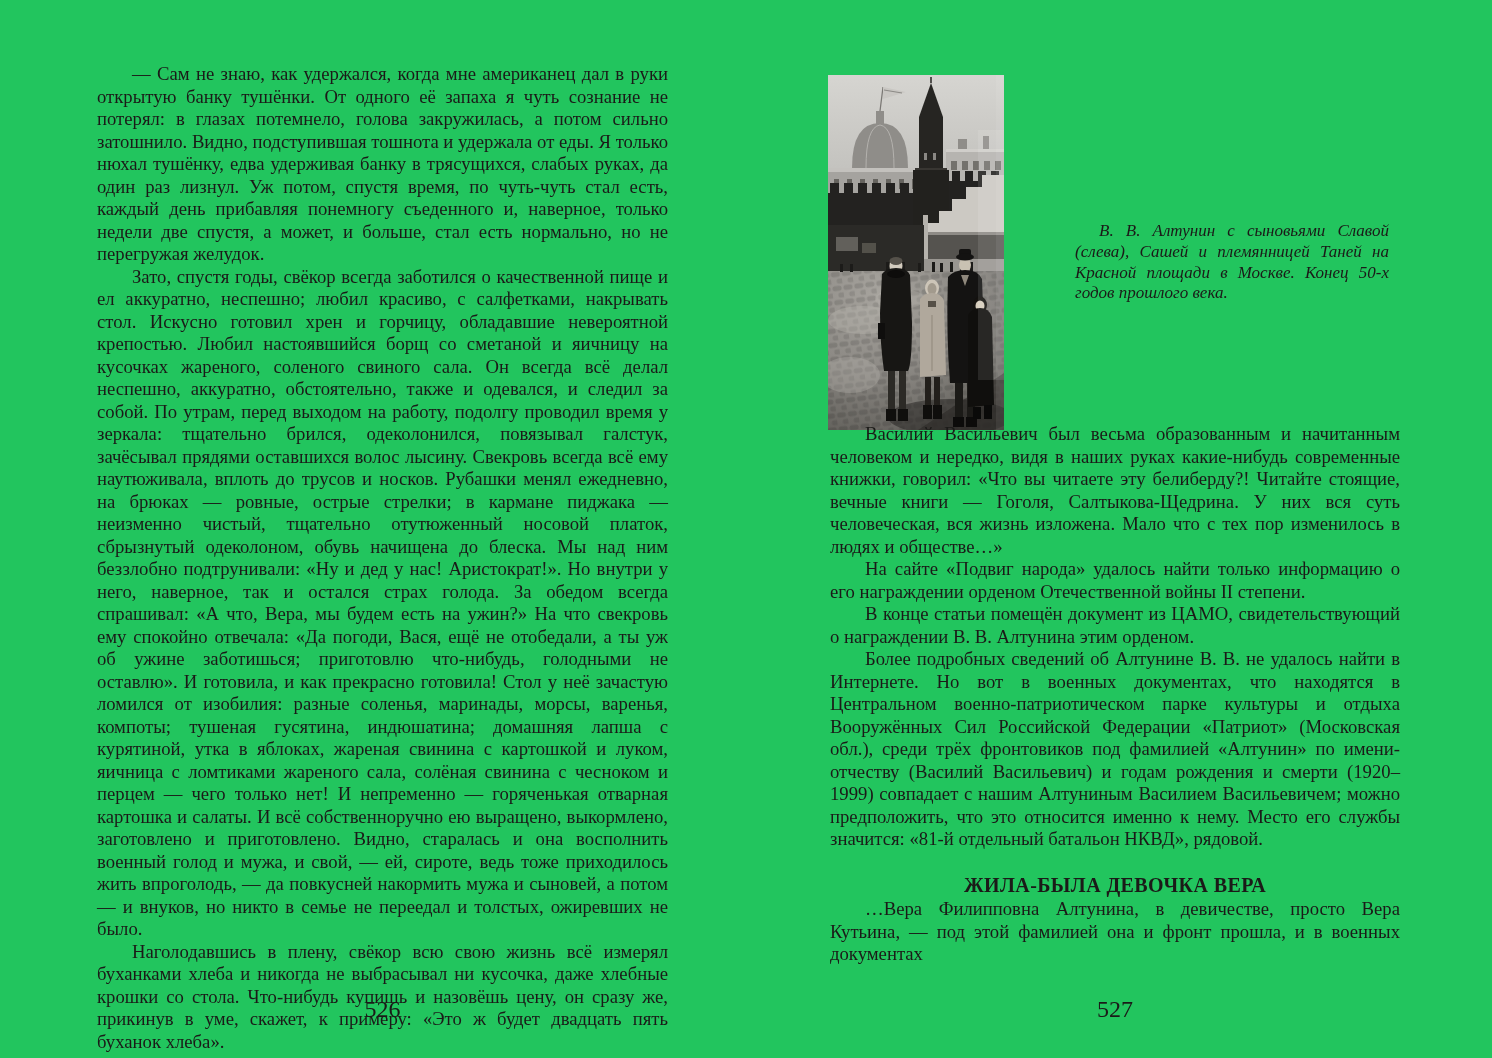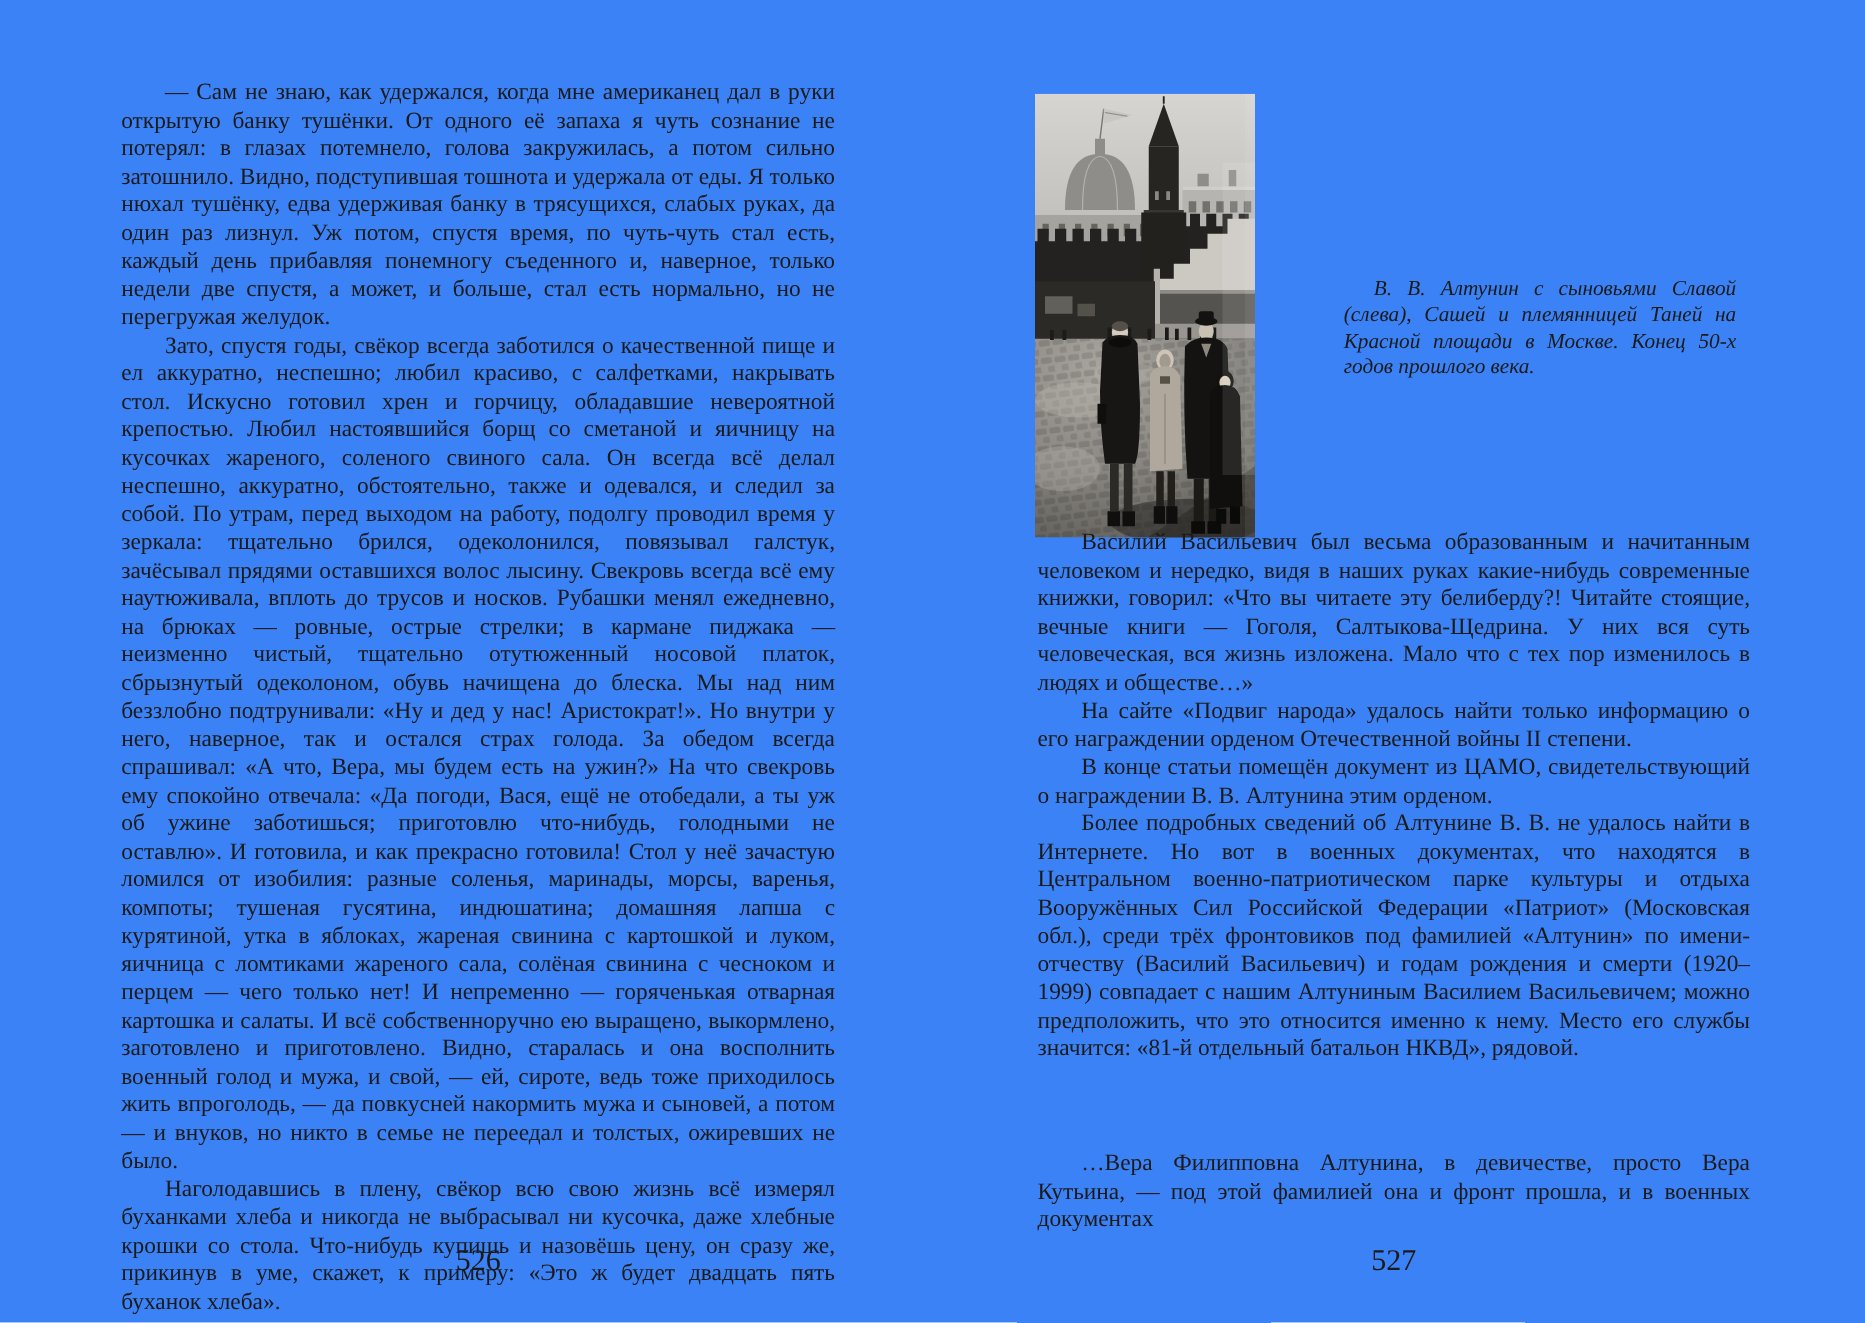--- a/index.html
+++ b/index.html
@@ -1,33 +1,33 @@
 <!DOCTYPE html>
 <html lang="ru"><head>
 <meta charset="utf-8">
 <style>
   html,body{margin:0;padding:0;background:#ffffff;}
   .spread{
     position:relative;
     width:1492px;height:1058px;
-    background:#3b82f6;
+    background:#22c55e;
     font-family:"Liberation Serif", serif;
     color:#1b1a18;
     overflow:hidden;
   }
   .col{
     position:absolute;
     text-align:justify;
     font-size:18.7px;
     line-height:22.5px;
   }
   .col p{margin:0;text-indent:35px;}
   #left-col{left:97px;top:63px;width:571px;}
   #right-col{left:830px;top:423px;width:570px;}
-  #right-col-after{left:830px;top:920px;width:570px;}
+  #right-col-after{left:830px;top:898px;width:570px;}
   .caption{
     position:absolute;
     left:1063px;top:209px;width:338px;
     font-style:italic;
     font-size:17px;line-height:20.8px;
     text-align:justify;
   }
   .caption p{margin:12px;text-indent:24px;}
   .heading{
     position:absolute;
@@ -243,20 +243,21 @@
     <p>В. В. Алтунин с сыновьями Славой (слева), Сашей и племянницей Таней на Красной площади в Москве. Конец 50-х годов прошлого века.</p>
   </div>
 
   <div class="col" id="right-col">
     <p>Василий Васильевич был весьма образованным и начитанным человеком и нередко, видя в наших руках какие-нибудь современные книжки, говорил: «Что вы читаете эту белиберду?! Читайте стоящие, вечные книги — Гоголя, Салтыкова-Щедрина. У них вся суть человеческая, вся жизнь изложена. Мало что с тех пор изменилось в людях и обществе…»</p>
     <p>На сайте «Подвиг народа» удалось найти только информацию о его награждении орденом Отечественной войны II степени.</p>
     <p>В конце статьи помещён документ из ЦАМО, свидетельствующий о награждении В. В. Алтунина этим орденом.</p>
     <p>Более подробных сведений об Алтунине В. В. не удалось найти в Интернете. Но вот в военных документах, что находятся в Центральном военно-патриотическом парке культуры и отдыха Вооружённых Сил Российской Федерации «Патриот» (Московская обл.), среди трёх фронтовиков под фамилией «Алтунин» по имени-отчеству (Василий Васильевич) и годам рождения и смерти (1920–1999) совпадает с нашим Алтуниным Василием Васильевичем; можно предположить, что это относится именно к нему. Место его службы значится: «81-й отдельный батальон НКВД», рядовой.</p>
   </div>
 
+  <div class="heading">ЖИЛА-БЫЛА ДЕВОЧКА ВЕРА</div>
 
   <div class="col" id="right-col-after">
     <p>…Вера Филипповна Алтунина, в девичестве, просто Вера Кутьина, — под этой фамилией она и фронт прошла, и в военных документах</p>
   </div>
 
   <div class="pageno" id="pageno-right">527</div>
 
 </div>
 
 </body></html>

